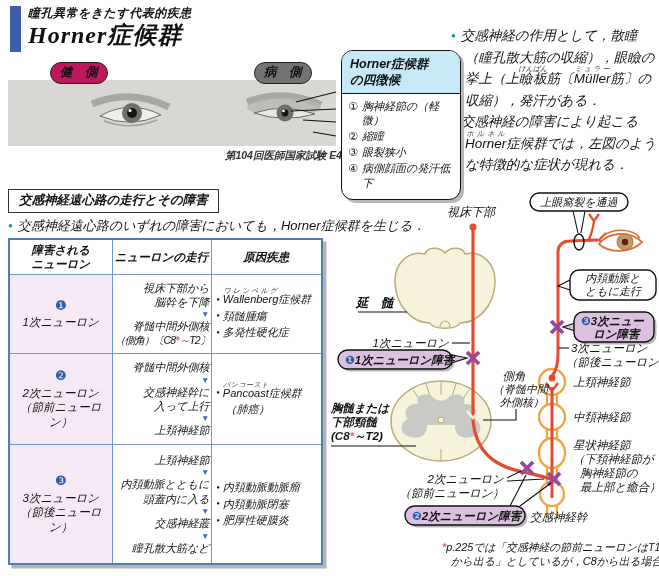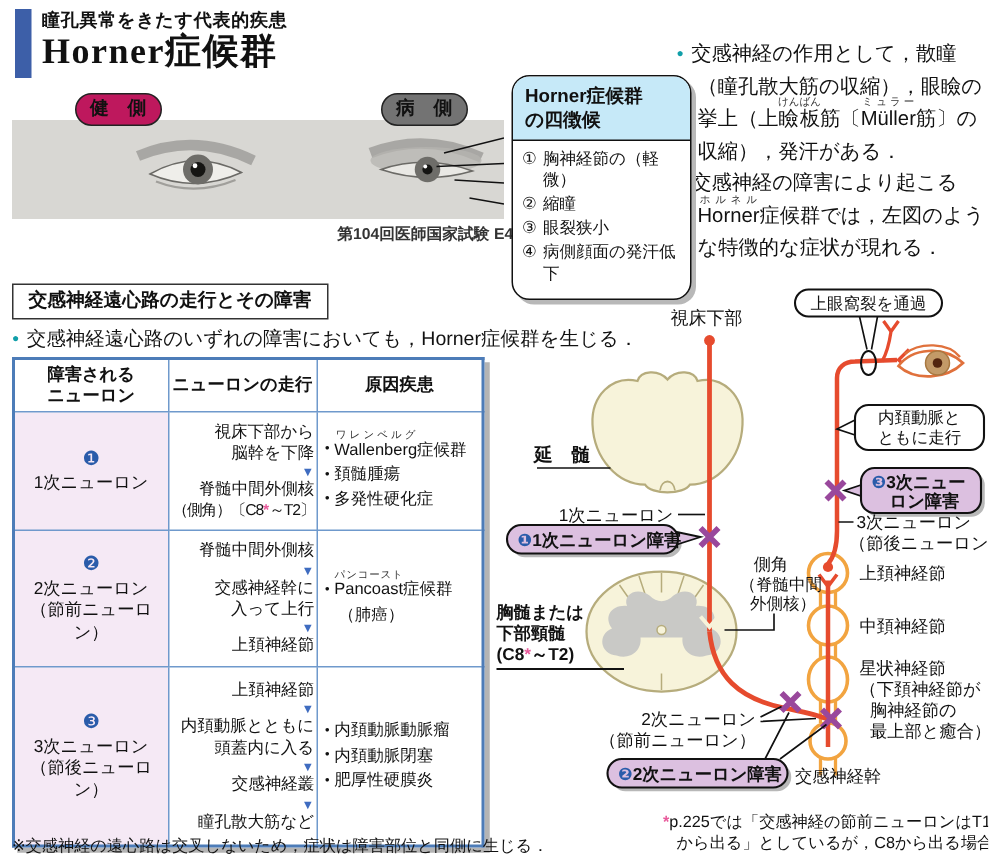--- a/index.html
+++ b/index.html
@@ -1,17 +1,17 @@
 <!DOCTYPE html>
 <html><head>
 <meta charset="utf-8">
 <style>
   html,body{margin:0;padding:0;background:#fff;}
   .page{position:relative;width:659px;height:576px;background:#fff;overflow:hidden;
-        font-family:"Liberation Sans","DejaVu Sans",sans-serif;color:#111;}
+        font-family:"Liberation Sans","DejaVu Sans",sans-serif;color:#111;font-style:italic;}
   
   .hdr{position:absolute;left:10px;top:6px;display:flex;}
   .hdr-bar{width:11px;height:46px;background:#3d5fa8;margin-right:7px;}
   .hdr-cat{font-size:12px;font-weight:bold;letter-spacing:.5px;line-height:15px;}
   .hdr-title{font-family:"Liberation Serif","DejaVu Serif",serif;font-size:24px;font-weight:bold;letter-spacing:1px;line-height:28px;}
   
   .intro{position:absolute;left:451px;top:25px;width:208px;font-size:13.5px;line-height:21.5px;}
   .intro p{margin:0;padding-left:14px;text-indent:-14px;}
   .intro p::before{content:"●";color:#119fa9;font-size:8px;margin-right:5px;vertical-align:2px;}
   ruby rt{font-size:7px;color:#333;letter-spacing:0;}
@@ -196,21 +196,20 @@
       </td>
       <td class="ccell">
         <div class="cz">内頚動脈動脈瘤</div>
         <div class="cz">内頚動脈閉塞</div>
         <div class="cz">肥厚性硬膜炎</div>
       </td>
     </tr>
   </tbody>
     </table>
 
-  <div class="fn-left">※交感神経の遠心路は交叉しないため，症状は障害部位と同側に生じる．</div>
 
   <svg class="diag" width="329" height="386" viewBox="0 0 329 386">
 
     <path d="M115,63 C109,56 97,57 95,64 C78,60 64,74 65,93 C66,116 82,133 100,133 C104,140 126,140 130,133 C148,133 164,116 165,93 C166,74 152,60 135,64 C133,57 121,56 115,63 Z" fill="#f7f3da" stroke="#b6ac7c" stroke-width="1.5"></path>
     <path d="M110,137 C111,129 119,129 120,137" fill="#f7f3da" stroke="#b6ac7c" stroke-width="1.2"></path>
 
     <ellipse cx="111" cy="231" rx="50" ry="40" fill="#f7f3da" stroke="#b6ac7c" stroke-width="1.5"></ellipse>
     <path d="M111,192 L111,205 M96,194 L100,206 M126,194 L122,206 M83,200 L90,210 M139,200 L132,210 M111,270 L111,259" stroke="#b6ac7c" stroke-width="1" fill="none"></path>
     <path d="M103,207 C95,201 85,206 88,214 C78,213 72,221 78,229 C68,233 70,246 81,247 C90,250 98,244 97,235 L125,235 C124,244 132,250 141,247 C152,246 154,233 144,229 C150,221 144,213 134,214 C137,206 127,201 119,207 C114,212 108,212 103,207 Z" fill="#c9c9c6"></path>
     <circle cx="111" cy="230" r="3" fill="#f7f3da" stroke="#b6ac7c"></circle>

